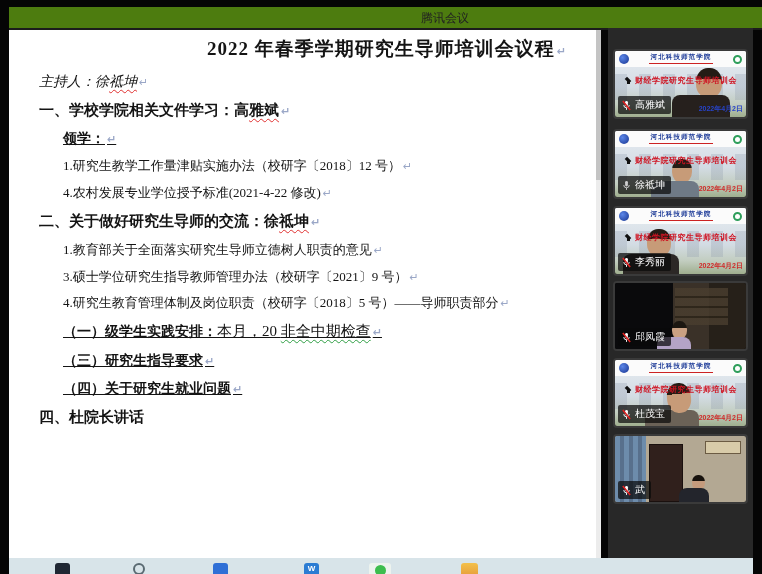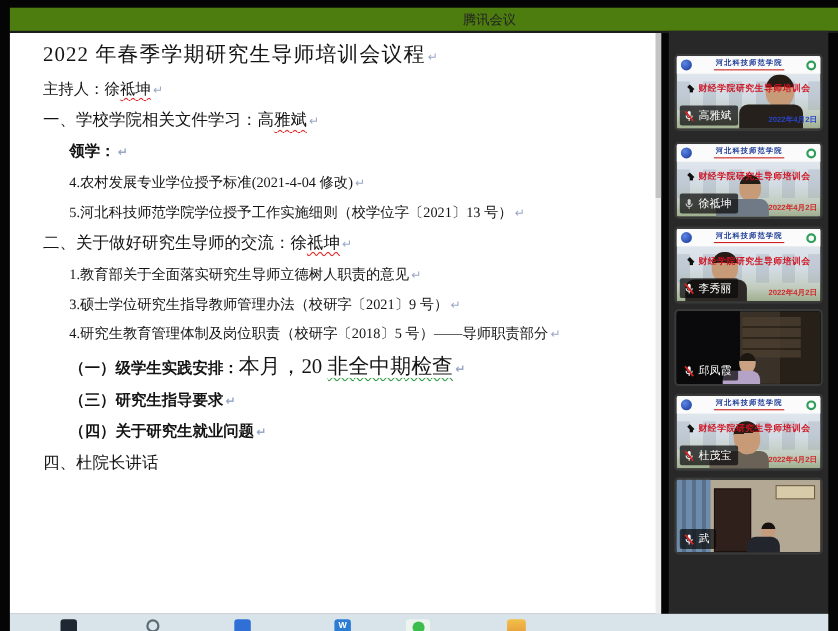--- a/index.html
+++ b/index.html
@@ -8,30 +8,30 @@
   
   .titlebar{position:absolute;left:9px;top:7px;width:744px;height:21px;background:#4d7c0f;
             border-bottom:2px solid #1c1c1c;padding-left:12px;}
   .titlebar .wtitle{position:absolute;left:412px;top:3px;font-size:12px;color:#222;}
   
   .docarea{position:absolute;left:9px;top:30px;width:592px;height:528px;background:#ffffff;
            font-family:"Liberation Serif","DejaVu Serif",serif;color:#141414;}
   .docscroll{position:absolute;right:0;top:0;width:5px;height:100%;background:#ececec;}
   .docscroll .sthumb{position:absolute;top:0;left:0;width:5px;height:150px;background:#c4c4c4;}
   .doc{padding:4px 34px 0 30px;}
-  .doc-title{text-align:left;font-size:19px;font-weight:normal;letter-spacing:1px;margin:2px 0 12px;}
+  .doc-title{text-align:right;font-size:19px;font-weight:bold;letter-spacing:1px;margin:2px 0 12px;}
   .line{font-size:13px;line-height:1.15;margin:0 0 12px;white-space:nowrap;}
-  .host{font-size:14px;}
-  .h{font-size:15px;font-weight:normal;}
+  .host{font-size:14px;font-style:italic;}
+  .h{font-size:15px;font-weight:bold;}
   .sub{padding-left:24px;}
-  .subb{padding-left:24px;font-weight:bold;font-size:14px;}
+  .subb{padding-left:24px;font-weight:bold;font-size:14px;text-decoration:underline;}
   .wavy-red{text-decoration:underline wavy #e03131 1px;text-underline-offset:3px;}
   .wavy-green{text-decoration:underline wavy #2f9e44 1px;text-underline-offset:3px;margin-top:30px;}
   .pmark{color:#9aa7c7;font-size:11px;margin-left:2px;font-family:"DejaVu Sans",sans-serif;}
-  .reg{font-weight:normal;font-size:19px;}
+  .reg{font-weight:normal;font-size:15px;}
   
   .sidebar{position:absolute;left:608px;top:28px;width:145px;height:530px;background:#282828;}
   .thumb{position:absolute;left:5px;width:135px;height:70px;background:#000;border:2px solid #3a3a3a;
          border-radius:4px;overflow:hidden;box-sizing:border-box;text-align:center;}
   .t1{top:21px;} .t2{top:101px;} .t3{top:178px;} .t4{top:253px;} .t5{top:330px;} .t6{top:406px;}
   
   .vbg{position:absolute;inset:0;
        background:linear-gradient(180deg,#e8edf2 0%,#d3dce4 55%,#c2cdc0 80%,#9fae8e 100%);}
   .vbg:after{content:"";position:absolute;left:0;right:0;top:35%;height:40%;
        background:repeating-linear-gradient(90deg,rgba(140,152,170,.28) 0 12px,transparent 12px 24px);}
@@ -110,22 +110,22 @@
 <div class="docarea">
   <div class="doc">
     <div class="doc-title"><span>2022 年春季学期研究生导师培训会议程</span><span class="pmark">↵</span></div>
 
     <div class="line host"><span>主持人：徐</span><span class="wavy-red">祗坤</span><span class="pmark">↵</span></div>
 
     <div class="line h"><span>一、学校学院相关文件学习：高</span><span class="wavy-red">雅斌</span><span class="pmark">↵</span></div>
 
     <div class="line subb"><span>领学：</span><span class="pmark">↵</span></div>
 
-    <div class="line sub"><span>4.农村发展专业学位授予标准(2021-4-04 修改)</span><span class="pmark">↵</span></div>
-    <div class="line sub"><span>5.河北科技师范学院学位授予工作实施细则（校学位字〔2021〕13 号）</span><span class="pmark">↵</span></div>
+    <div class="line sub"><span>1.研究生教学工作量津贴实施办法（校研字〔2018〕12 号）</span><span class="pmark">↵</span></div>
+    <div class="line sub"><span>4.农村发展专业学位授予标准(2021-4-22 修改)</span><span class="pmark">↵</span></div>
 
     <div class="line h"><span>二、关于做好研究生导师的交流：徐</span><span class="wavy-red">祗坤</span><span class="pmark">↵</span></div>
 
     <div class="line sub"><span>1.教育部关于全面落实研究生导师立德树人职责的意见</span><span class="pmark">↵</span></div>
     <div class="line sub"><span>3.硕士学位研究生指导教师管理办法（校研字〔2021〕9 号）</span><span class="pmark">↵</span></div>
     <div class="line sub"><span>4.研究生教育管理体制及岗位职责（校研字〔2018〕5 号）——导师职责部分</span><span class="pmark">↵</span></div>
 
 
     <div class="line subb"><span>（一）级学生实践安排：</span><span class="reg">本月，20 </span><span class="reg wavy-green">非全中期检查</span><span class="pmark">↵</span></div>
     <div class="line subb"><span>（三）研究生指导要求</span><span class="pmark">↵</span></div>

